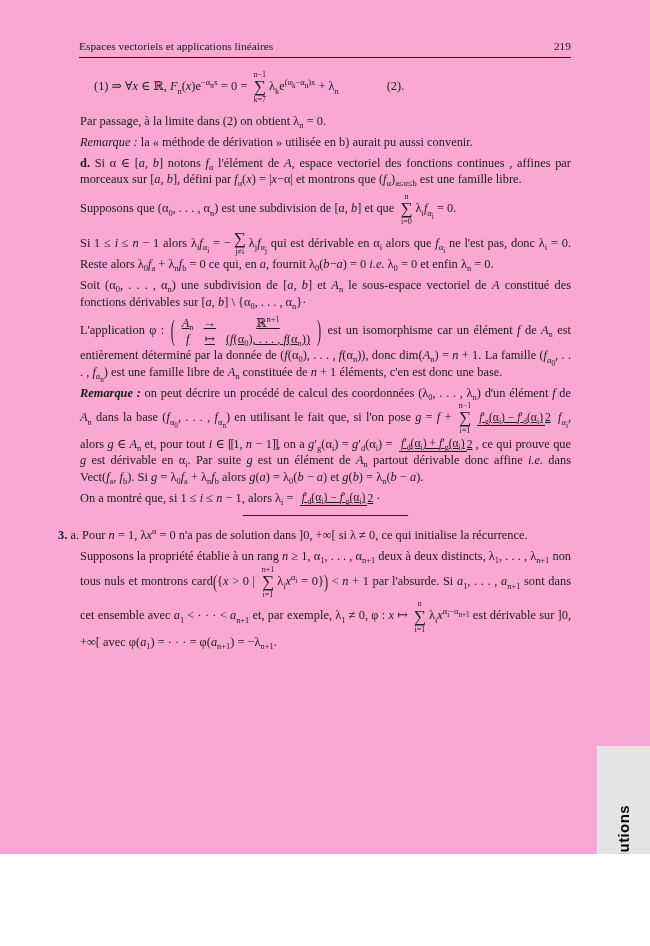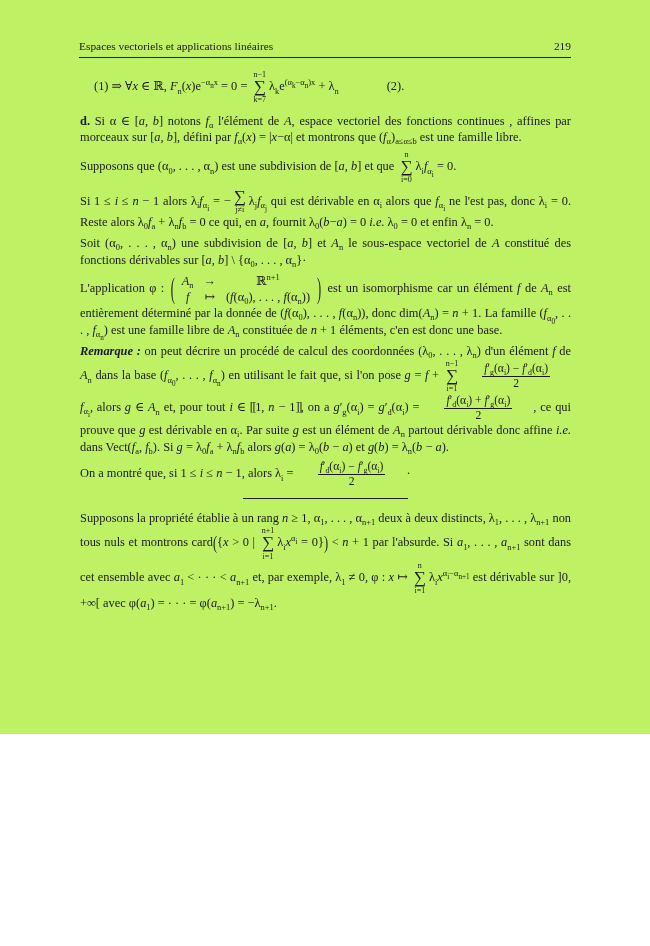--- a/index.html
+++ b/index.html
@@ -1,17 +1,17 @@
 <!DOCTYPE html>
 <html><head>
 <meta charset="utf-8">
 <style>
   html,body { margin:0; padding:0; background:#ffffff; }
   .page {
-    position:relative; width:650px; height:734px; background:#bef264;
+    position:relative; width:650px; height:854px; background:#f9a8d4;
     font-family:"Liberation Serif","DejaVu Serif",serif; color:#1b1b1b;
     overflow:hidden;
   }
   .header {
     position:absolute; left:79px; top:40px; width:492px;
     display:flex; justify-content:space-between; align-items:baseline;
     font-size:11.4px; padding-bottom:5px; border-bottom:1px solid #222;
   }
   .content {
     position:absolute; left:80px; top:66px; width:491px;
@@ -24,29 +24,30 @@
   sub sub, sup sub { font-size:0.85em; }
   i { font-style:italic; }
   .cal { font-style:italic; }
   .sum {
     display:inline-flex; flex-direction:column; align-items:center;
     vertical-align:middle; line-height:1; margin:0 3px; text-align:center;
   }
   .sum .t,.sum .b { font-size:8px; line-height:1.15; white-space:nowrap; }
   .sum .s { font-size:17px; line-height:0.95; }
   .frac {
-    display:inline-flex; flex-direction:column; align-items:center;
-    vertical-align:middle; margin:0 21px; line-height:1.2; font-size:11.6px;
+    display:inline-flex; flex-direction:row; align-items:center;
+    vertical-align:middle; margin:0 3px; line-height:1.2; font-size:11.6px;
     text-align:center;
+    text-decoration:underline;
   }
   .frac .n { border-bottom:1px solid #1b1b1b; padding:0 2px; }
   .bp  { display:inline-block; transform:scaleY(2.35); vertical-align:middle; margin:0 2px; }
   .bp2 { display:inline-block; transform:scaleY(1.55); vertical-align:middle; }
   .m2 { display:inline-table; vertical-align:middle; line-height:1.3; }
-  .m2 .r { display:table-row; }
+  .m2 .r { display:table-row;text-decoration:underline; }
   .m2 .c { display:table-cell; padding:0 5px; text-align:center; vertical-align:middle; }
   .db { letter-spacing:-1.5px; }
   .sep { width:165px; border:none; border-top:1px solid #222; margin:9px auto 11px; }
   .out3 { text-indent:-22px; }
   .solutions-tab {
     position:absolute; right:0; top:746px; width:53px; height:189px;
     background:#e4e4e4; display:flex; align-items:center; justify-content:center;
   }
   .solutions-tab .lbl {
     writing-mode:vertical-rl; transform:rotate(180deg);
@@ -63,20 +64,22 @@
     <span>Espaces vectoriels et applications linéaires</span>
     <span>219</span>
   </div>
 
   <div class="content">
     <div class="eq">(1) ⇒ ∀<i>x</i> ∈ ℝ, <i>F</i><sub>n</sub>(<i>x</i>)e<sup>−α<sub>n</sub>x</sup> = 0 = <span class="sum">
           <span class="t">n−1</span>
           <span class="s">∑</span>
           <span class="b">k=7</span>
         </span>λ<sub>k</sub>e<sup>(α<sub>k</sub>−α<sub>n</sub>)x</sup> + λ<sub>n</sub><span class="tag">(2).</span></div>
+    <p>Par passage, à la limite dans (2) on obtient λ<sub>n</sub> = 0.</p>
+    <p><i>Remarque :</i> la « méthode de dérivation » utilisée en b) aurait pu aussi convenir.</p>
     <p><b>d.</b> Si α ∈ [<i>a, b</i>] notons <i>f</i><sub>α</sub> l'élément de <span class="cal">A</span>, espace vectoriel des fonctions continues , affines par morceaux sur [<i>a, b</i>], défini par <i>f</i><sub>α</sub>(<i>x</i>) = |<i>x</i>−α| et montrons que (<i>f</i><sub>α</sub>)<sub>a≤α≤b</sub> est une famille libre.</p>
     <p>Supposons que (α<sub>0</sub>, . . . , α<sub>n</sub>) est une subdivision de [<i>a, b</i>] et que <span class="sum">
           <span class="t">n</span>
           <span class="s">∑</span>
           <span class="b">i=0</span>
         </span>λ<sub>i</sub><i>f</i><sub>α<sub>i</sub></sub> = 0.</p>
     <p>Si 1 ≤ <i>i</i> ≤ <i>n</i> − 1 alors λ<sub>i</sub><i>f</i><sub>α<sub>i</sub></sub> = −<span class="sum">
           <span class="s">∑</span>
           <span class="b">j≠i</span>
         </span>λ<sub>j</sub><i>f</i><sub>α<sub>j</sub></sub> qui est dérivable en α<sub>i</sub> alors que <i>f</i><sub>α<sub>i</sub></sub> ne l'est pas, donc λ<sub>i</sub> = 0. Reste alors λ<sub>0</sub><i>f</i><sub>a</sub> + λ<sub>n</sub><i>f</i><sub>b</sub> = 0 ce qui, en <i>a</i>, fournit λ<sub>0</sub>(<i>b</i>−<i>a</i>) = 0 <i>i.e.</i> λ<sub>0</sub> = 0 et enfin λ<sub>n</sub> = 0.</p>
@@ -99,20 +102,21 @@
           <span class="d">2</span>
         </span> <i>f</i><sub>α<sub>i</sub></sub>, alors <i>g</i> ∈ <span class="cal">A</span><sub>n</sub> et, pour tout <i>i</i> ∈ <span class="db">[[</span>1, <i>n</i> − 1<span class="db">]]</span>, on a <i>g</i>′<sub>g</sub>(α<sub>i</sub>) = <i>g</i>′<sub>d</sub>(α<sub>i</sub>) = <span class="frac">
           <span class="n"><i>f</i>′<sub>d</sub>(α<sub>i</sub>) + <i>f</i>′<sub>g</sub>(α<sub>i</sub>)</span>
           <span class="d">2</span>
         </span>, ce qui prouve que <i>g</i> est dérivable en α<sub>i</sub>. Par suite <i>g</i> est un élément de <span class="cal">A</span><sub>n</sub> partout dérivable donc affine <i>i.e.</i> dans Vect(<i>f</i><sub>a</sub>, <i>f</i><sub>b</sub>). Si <i>g</i> = λ<sub>0</sub><i>f</i><sub>a</sub> + λ<sub>n</sub><i>f</i><sub>b</sub> alors <i>g</i>(<i>a</i>) = λ<sub>0</sub>(<i>b</i> − <i>a</i>) et <i>g</i>(<i>b</i>) = λ<sub>n</sub>(<i>b</i> − <i>a</i>).</p>
     <p>On a montré que, si 1 ≤ <i>i</i> ≤ <i>n</i> − 1, alors λ<sub>i</sub> = <span class="frac">
           <span class="n"><i>f</i>′<sub>d</sub>(α<sub>i</sub>) − <i>f</i>′<sub>g</sub>(α<sub>i</sub>)</span>
           <span class="d">2</span>
         </span>·</p>
     <hr class="sep">
+    <p class="out3"><b>3.</b> a. Pour <i>n</i> = 1, λ<i>x</i><sup>α</sup> = 0 n'a pas de solution dans ]0, +∞[ si λ ≠ 0, ce qui initialise la récurrence.</p>
     <p>Supposons la propriété établie à un rang <i>n</i> ≥ 1, α<sub>1</sub>, . . . , α<sub>n+1</sub> deux à deux distincts, λ<sub>1</sub>, . . . , λ<sub>n+1</sub> non tous nuls et montrons card<span class="bp2">(</span>{<i>x</i> &gt; 0 | <span class="sum">
           <span class="t">n+1</span>
           <span class="s">∑</span>
           <span class="b">i=1</span>
         </span>λ<sub>i</sub><i>x</i><sup>α<sub>i</sub></sup> = 0}<span class="bp2">)</span> &lt; <i>n</i> + 1 par l'absurde. Si <i>a</i><sub>1</sub>, . . . , <i>a</i><sub>n+1</sub> sont dans cet ensemble avec <i>a</i><sub>1</sub> &lt; · · · &lt; <i>a</i><sub>n+1</sub> et, par exemple, λ<sub>1</sub> ≠ 0, φ : <i>x</i> ↦ <span class="sum">
           <span class="t">n</span>
           <span class="s">∑</span>
           <span class="b">i=1</span>
         </span>λ<sub>i</sub><i>x</i><sup>α<sub>i</sub>−α<sub>n+1</sub></sup> est dérivable sur ]0, +∞[ avec φ(<i>a</i><sub>1</sub>) = · · · = φ(<i>a</i><sub>n+1</sub>) = −λ<sub>n+1</sub>.</p>
   </div>

